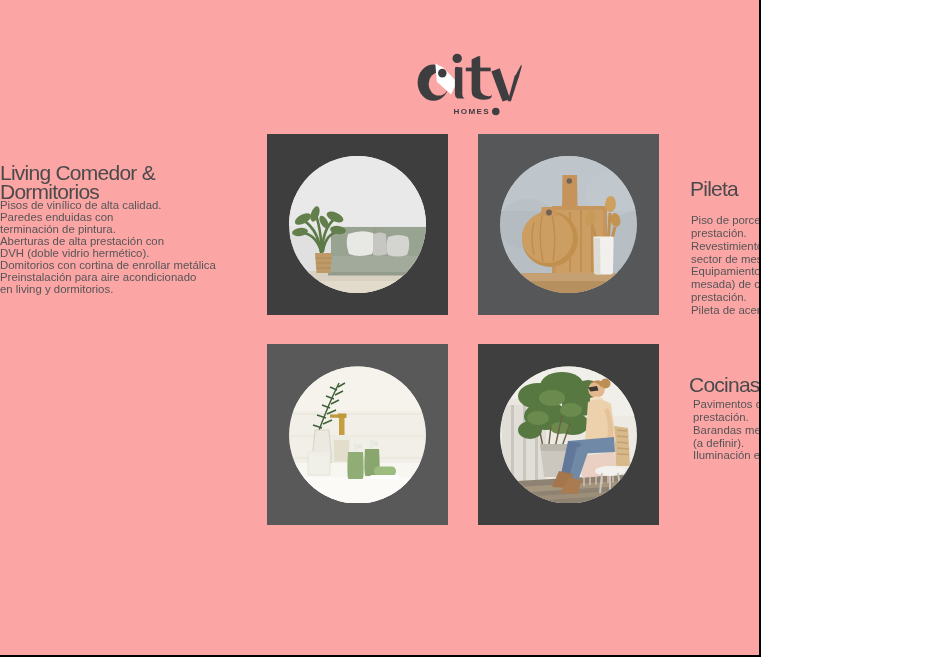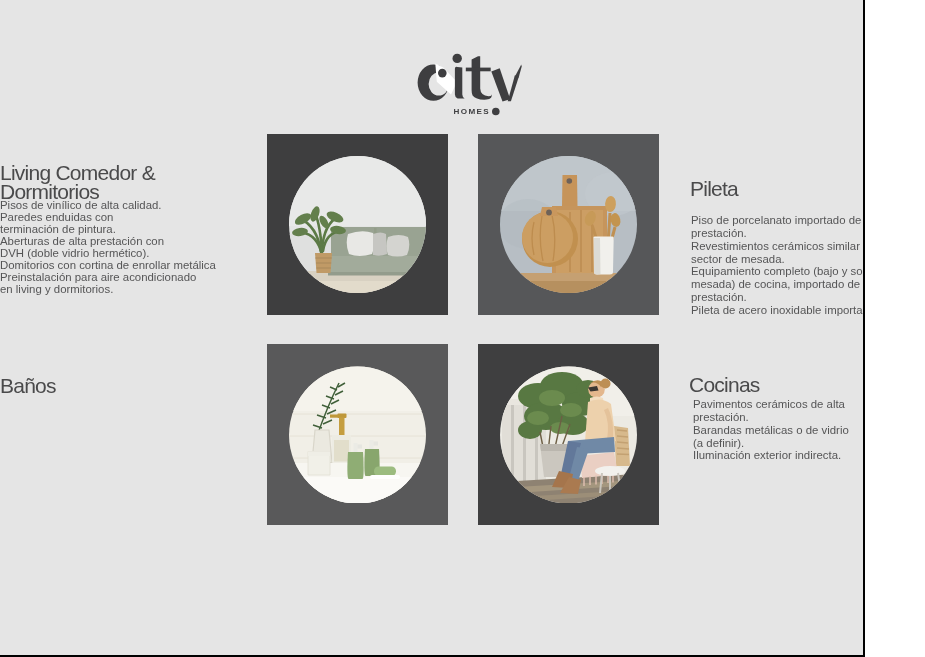--- a/index.html
+++ b/index.html
@@ -1,16 +1,16 @@
 <!DOCTYPE html>
 <html><head>
 <meta charset="utf-8">
 <style>
 html,body{margin:0;padding:0}
-#page{position:relative;width:865px;height:657px;background:#e5e5e5;overflow:hidden;
+#page{position:relative;width:761px;height:657px;background:#fca5a5;overflow:hidden;
   font-family:"Liberation Sans",sans-serif;}
 .sq{position:absolute;width:181px;height:181px}
 .h{position:absolute;font-size:21px;line-height:19.9px;color:#4a4a4b;letter-spacing:-0.75px}
 .b{position:absolute;font-size:11.4px;color:#555556;letter-spacing:0}
 .lh1{line-height:12.0px}
 .lh2{line-height:12.85px}
 .ra{}
 </style>
 </head>
 <body>
@@ -135,21 +135,20 @@
   <path d="M115.5,104 Q115,102.5 117,102.5 L134,102.5 Q136,102.5 135.7,104 L135,138 Q135,140.5 132,140.5 L119,140.5 Q116,140.5 116,138 Z" fill="#f1f0ec"></path>
   <path d="M116,104 L122,104 L122.5,140 L119,140.5 Q116,140.5 116,138 Z" fill="#dcdbd5"></path>
 </g>
 </svg>
 </div>
 
 <div class="h" style="left:690px;top:179px">Pileta</div>
 
 <div class="b lh2" style="left:691px;top:214px;width:200px">Piso de porcelanato importado de alta<br>prestación.<br>Revestimientos cerámicos similar en<br>sector de mesada.<br>Equipamiento completo (bajo y sobre<br>mesada) de cocina, importado de alta<br>prestación.<br>Pileta de acero inoxidable importada.</div>
 
-<div class="h ra" style="left:0;top:376px;width:236px">Baños</div>
 
 
 <div class="sq" style="left:267px;top:344px;background:#59595a">
 <svg width="181" height="181" viewBox="0 0 181 181">
 <defs>
           <clipPath id="c3">
             <circle cx="90.5" cy="91" r="68.5"></circle>
           </clipPath>
         </defs>
 <g clip-path="url(#c3)">

